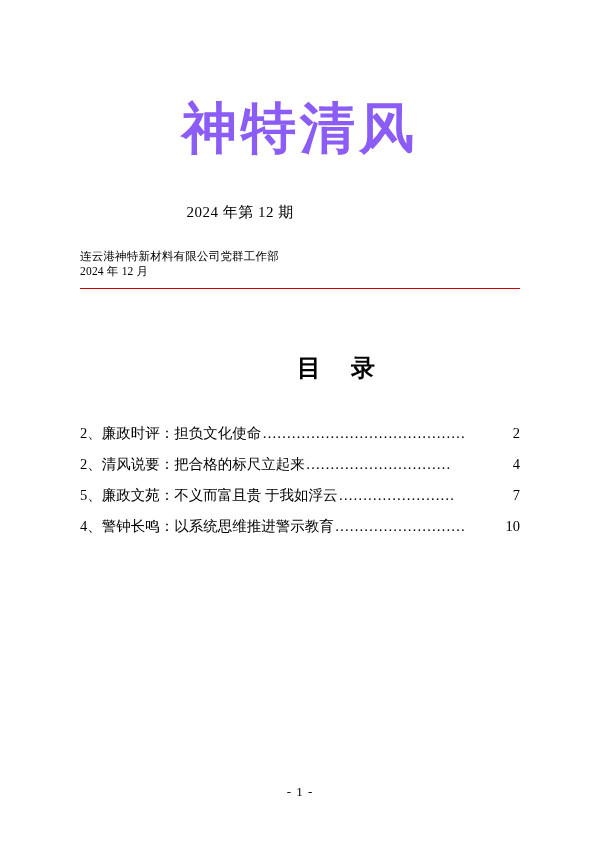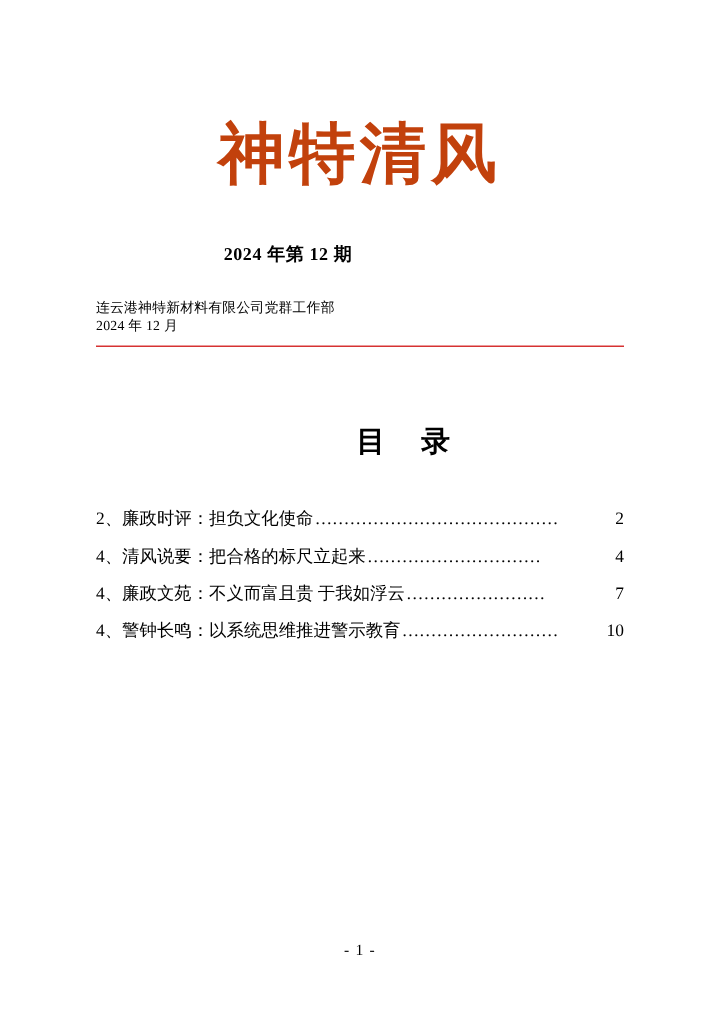--- a/index.html
+++ b/index.html
@@ -25,36 +25,36 @@
     background: #fff;
   }
 
   
   .masthead {
     position: absolute;
     left: 0;
     top: 98px;
     width: 600px;
     text-align: center;
-    color: #c2410c;
+    color: #8b5cf6;
     font-family: "DejaVu Serif", "Liberation Serif", serif;
     font-weight: bold;
     font-size: 55px;
     letter-spacing: 4px;
     line-height: 1.1;
   }
 
   .issue-line {
     position: absolute;
     left: 0;
     top: 203px;
     width: 480px;
     text-align: center;
     font-size: 15px;
-    font-weight: bold;
+    font-weight: normal;
     letter-spacing: 0.5px;
   }
 
   
   .pub-row {
     position: absolute;
     left: 80px;
     top: 249px;
     width: 440px;
     display: flex;
@@ -150,27 +150,27 @@
 
   <div class="toc">
 
     <div class="toc-item">
       <span class="t-text">2、廉政时评：担负文化使命</span>
       <span class="t-dots">……………………………………</span>
       <span class="t-page">2</span>
     </div>
 
     <div class="toc-item">
-      <span class="t-text">4、清风说要：把合格的标尺立起来</span>
+      <span class="t-text">2、清风说要：把合格的标尺立起来</span>
       <span class="t-dots">…………………………</span>
       <span class="t-page">4</span>
     </div>
 
     <div class="toc-item">
-      <span class="t-text">4、廉政文苑：不义而富且贵  于我如浮云</span>
+      <span class="t-text">5、廉政文苑：不义而富且贵  于我如浮云</span>
       <span class="t-dots">……………………</span>
       <span class="t-page">7</span>
     </div>
 
     <div class="toc-item">
       <span class="t-text">4、警钟长鸣：以系统思维推进警示教育</span>
       <span class="t-dots">………………………</span>
       <span class="t-page">10</span>
     </div>
 

